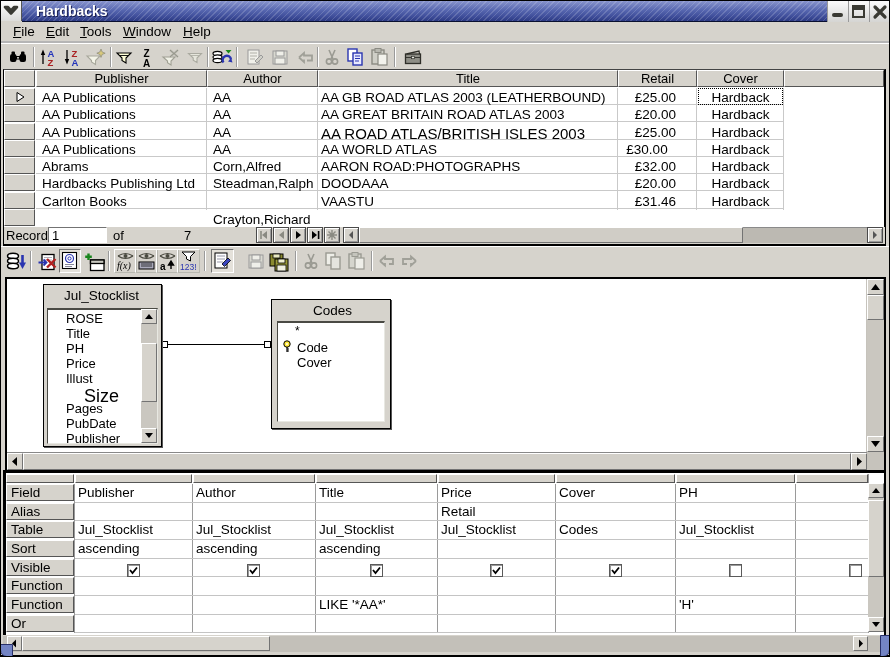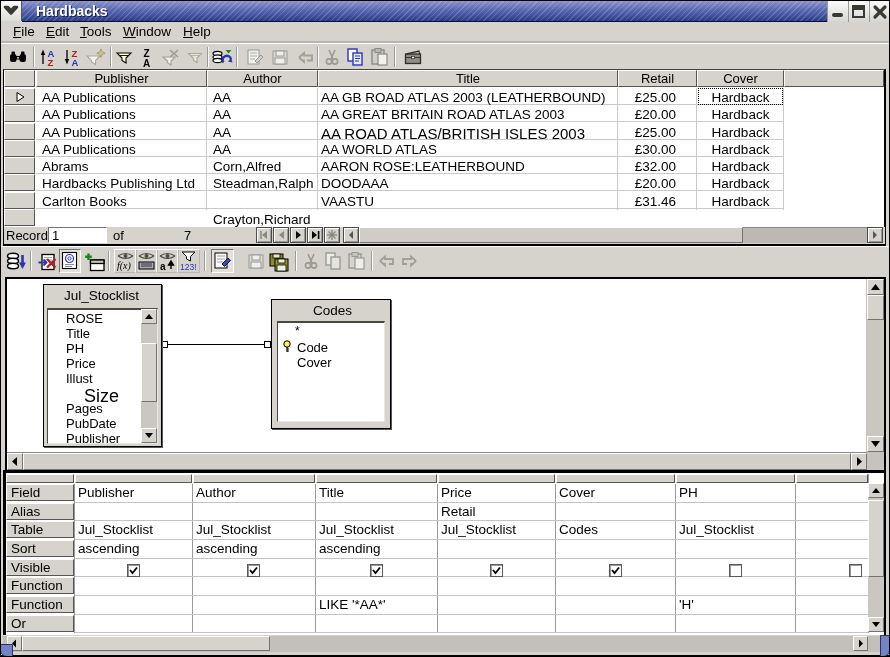--- a/index.html
+++ b/index.html
@@ -219,31 +219,31 @@
 <div class="ab" style="left:697px;top:125px;width:87px;text-align:center;font-size:13.5px">Hardback</div>
 <div class="ab " style="left:36px;top:140px;width:748px;height:17px;border-bottom:1px solid #c9c9c9"></div>
 <div class="ab " style="left:206px;top:140px;width:1px;height:18px;background:#c9c9c9"></div>
 <div class="ab " style="left:317px;top:140px;width:1px;height:18px;background:#c9c9c9"></div>
 <div class="ab " style="left:617px;top:140px;width:1px;height:18px;background:#c9c9c9"></div>
 <div class="ab " style="left:696px;top:140px;width:1px;height:18px;background:#c9c9c9"></div>
 <div class="ab " style="left:783px;top:140px;width:1px;height:18px;background:#c9c9c9"></div>
 <div class="ab" style="left:42px;top:142px;white-space:nowrap;font-size:13.5px">AA Publications</div>
 <div class="ab" style="left:213px;top:142px;white-space:nowrap;font-size:13.5px">AA</div>
 <div class="ab" style="left:321px;top:142px;white-space:nowrap;font-size:13.5px">AA WORLD ATLAS</div>
-<div class="ab" style="left:618px;top:142px;width:58px;text-align:right;font-size:13.5px">£30.00</div>
+<div class="ab" style="left:618px;top:142px;width:58px;text-align:center;font-size:13.5px">£30.00</div>
 <div class="ab" style="left:697px;top:142px;width:87px;text-align:center;font-size:13.5px">Hardback</div>
 <div class="ab " style="left:36px;top:157px;width:748px;height:17px;border-bottom:1px solid #c9c9c9"></div>
 <div class="ab " style="left:206px;top:157px;width:1px;height:18px;background:#c9c9c9"></div>
 <div class="ab " style="left:317px;top:157px;width:1px;height:18px;background:#c9c9c9"></div>
 <div class="ab " style="left:617px;top:157px;width:1px;height:18px;background:#c9c9c9"></div>
 <div class="ab " style="left:696px;top:157px;width:1px;height:18px;background:#c9c9c9"></div>
 <div class="ab " style="left:783px;top:157px;width:1px;height:18px;background:#c9c9c9"></div>
 <div class="ab" style="left:42px;top:159px;white-space:nowrap;font-size:13.5px">Abrams</div>
 <div class="ab" style="left:213px;top:159px;white-space:nowrap;font-size:13.5px">Corn,Alfred</div>
-<div class="ab" style="left:321px;top:159px;white-space:nowrap;font-size:13.5px">AARON ROSE:LEATHERBOUND</div>
+<div class="ab" style="left:321px;top:159px;white-space:nowrap;font-size:13.5px">AARON ROAD:PHOTOGRAPHS</div>
 <div class="ab" style="left:618px;top:159px;width:58px;text-align:right;font-size:13.5px">£32.00</div>
 <div class="ab" style="left:697px;top:159px;width:87px;text-align:center;font-size:13.5px">Hardback</div>
 <div class="ab " style="left:36px;top:174px;width:748px;height:17px;border-bottom:1px solid #c9c9c9"></div>
 <div class="ab " style="left:206px;top:174px;width:1px;height:18px;background:#c9c9c9"></div>
 <div class="ab " style="left:317px;top:174px;width:1px;height:18px;background:#c9c9c9"></div>
 <div class="ab " style="left:617px;top:174px;width:1px;height:18px;background:#c9c9c9"></div>
 <div class="ab " style="left:696px;top:174px;width:1px;height:18px;background:#c9c9c9"></div>
 <div class="ab " style="left:783px;top:174px;width:1px;height:18px;background:#c9c9c9"></div>
 <div class="ab" style="left:42px;top:176px;white-space:nowrap;font-size:13.5px">Hardbacks Publishing Ltd</div>
 <div class="ab" style="left:213px;top:176px;white-space:nowrap;font-size:13.5px">Steadman,Ralph</div>

